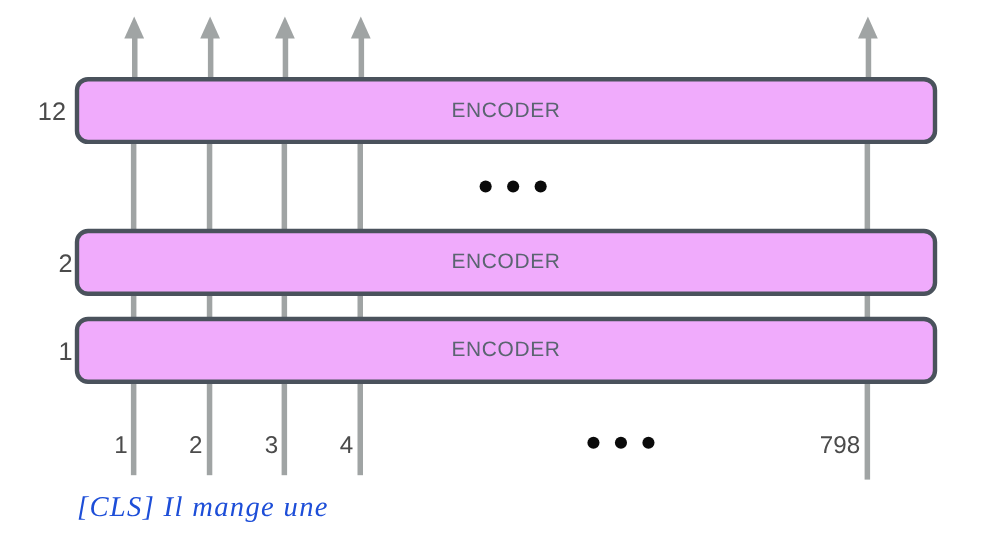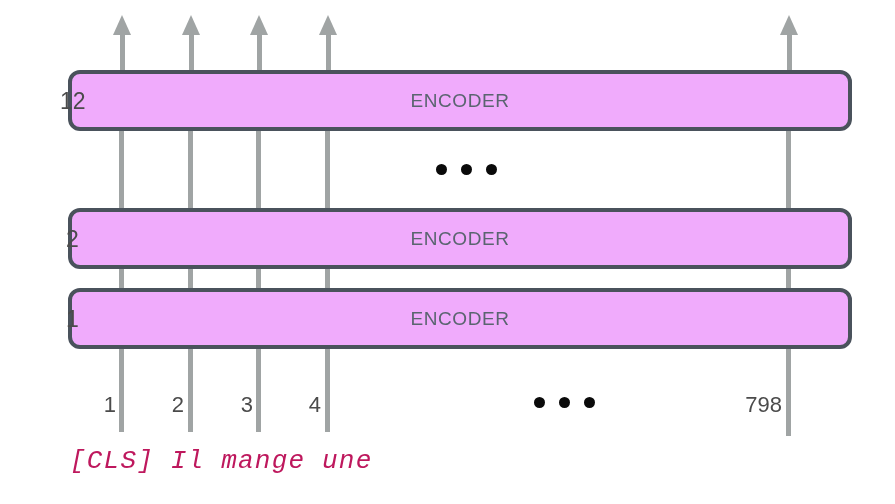--- a/index.html
+++ b/index.html
@@ -38,24 +38,23 @@
     font-weight: 400;
     white-space: nowrap;
   }
 
   
   .layer-index {
     position: absolute;
     font-family: "Liberation Sans", sans-serif;
     font-size: 23px;
     color: #4b4b4b;
-    text-align: left;
+    text-align: right;
     z-index: 6;
     white-space: nowrap;
-    margin-left: 40px;
   }
 
   
   .conn-line {
     position: absolute;
     width: 5px;
     background: #a0a4a4;
     z-index: 1;
   }
 
@@ -104,24 +103,24 @@
     font-size: 22px;
     color: #4b4b4b;
     text-align: right;
     z-index: 4;
     white-space: nowrap;
   }
 
   
   .sentence {
     position: absolute;
-    font-family: Liberation Mono, monospace;
+    font-family: Liberation Serif, serif;
     font-style: italic;
     font-size: 26px;
-    color: #be185d;
+    color: #1d4ed8;
     letter-spacing: 1.2px;
     white-space: nowrap;
     z-index: 4;
   }
 </style>
 </head>
 <body>
 
 <div id="canvas">
 

